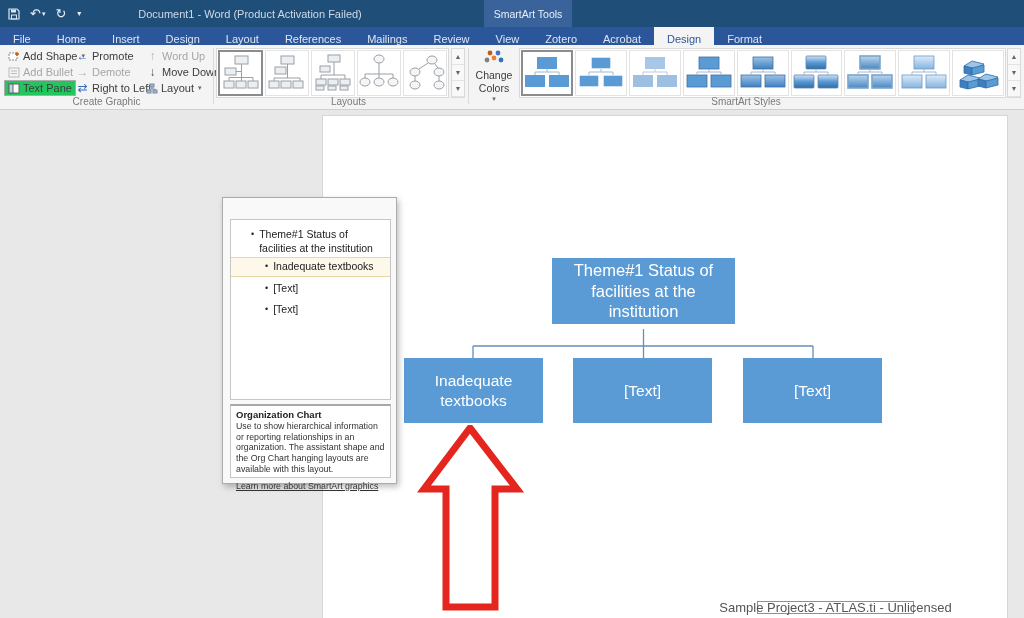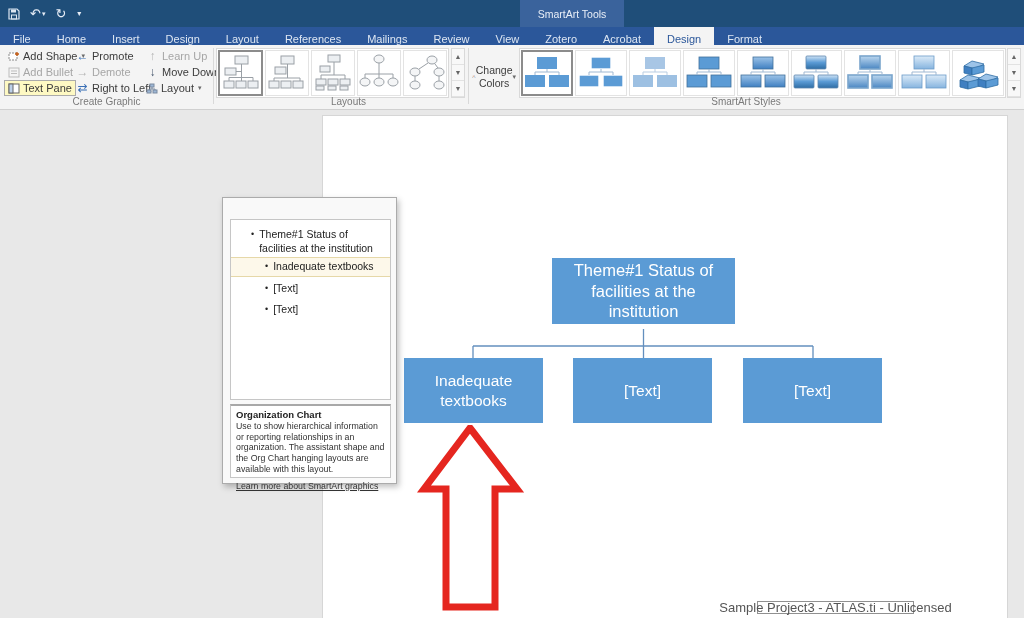--- a/index.html
+++ b/index.html
@@ -5,49 +5,49 @@
   * { margin:0; padding:0; box-sizing:border-box; }
   body { font-family:"Liberation Sans", sans-serif; background:#666; }
   .app { position:relative; width:1024px; height:618px; overflow:hidden; background:#e8e8e8; font-family:"Liberation Sans", sans-serif; }
 
   
   .titlebar { position:absolute; left:0; top:0; width:1024px; height:27px; background:#1f4e79; color:#dce6f2; }
   .qat { position:absolute; left:8px; top:0; height:27px; display:flex; align-items:center; gap:10px; }
   .qat .qbtn { color:#e8eef7; font-size:13px; line-height:1; display:flex; align-items:center; cursor:default; }
   .qat .mini-drop { font-size:7px; margin-left:1px; }
   .win-title { position:absolute; left:0; top:0; width:500px; height:27px; display:flex; align-items:center; justify-content:center; font-size:11px; color:#cfd9e8; }
-  .ctx-header { position:absolute; left:520px; top:0; width:104px; height:27px; background:#3a639c; display:flex; align-items:center; justify-content:center; font-size:10.5px; color:#e9eff8; }
+  .ctx-header { position:absolute; left:484px; top:0; width:88px; height:27px; background:#3a639c; display:flex; align-items:center; justify-content:center; font-size:10.5px; color:#e9eff8; }
 
   
   .tabrow { position:absolute; left:0; top:27px; width:1024px; height:18px; background:#2b579a; display:flex; align-items:stretch; font-size:11px; color:#dde6f3; }
   .tab { padding:12px 13px; display:flex; align-items:center; cursor:default; white-space:nowrap; }
   .tab.ctx-active { background:#f4f4f4; color:#2b579a; }
   .tellme { display:flex; align-items:center; gap:5px; padding:0 10px; color:#dbe5f4; white-space:nowrap; }
   .bulb-svg { width:10px; height:13px; }
 
   
   .ribbon { position:absolute; left:0; top:45px; width:1024px; height:65px; background:#f4f4f4; border-bottom:1px solid #d0d0d0; }
   .grp-label { position:absolute; bottom:2px; font-size:10px; color:#7a7a7a; text-align:center; width:100%; }
   .vsep { position:absolute; top:3px; height:56px; width:1px; background:#d9d9d9; }
 
   .small-btn { position:absolute; height:16px; display:flex; align-items:center; gap:3px; font-size:11px; color:#3c3c3c; padding:0 3px; border:1px solid transparent; white-space:nowrap; cursor:default; }
   .small-btn.disabled { color:#a6a6a6; }
   .small-btn .bicon { font-size:12px; width:13px; text-align:center; color:#3a6fb5; }
   .small-btn.disabled .bicon { color:#b5b5b5; }
   .small-btn .drop { font-size:7px; color:#6a6a6a; margin-left:1px; }
-  .small-btn.pressed { background:#fef9c3; border:1px solid #ababab; }
+  .small-btn.pressed { background:#22c55e; border:1px solid #ababab; }
 
   .gallery-frame { position:absolute; top:3px; height:50px; background:#fff; border:1px solid #d9d9d9; display:flex; align-items:center; }
   .thumb { width:45px; height:46px; margin:1px; background:#fff; border:1px solid #e3e3e3; display:flex; align-items:center; justify-content:center; }
   .thumb.selected { border:2px solid #8c8c8c; }
   .sthumb { width:52px; height:46px; margin:1px; background:#fff; border:1px solid #e3e3e3; display:flex; align-items:center; justify-content:center; }
   .sthumb.selected { border:2px solid #8c8c8c; }
   .gal-scroll { position:absolute; top:3px; width:14px; height:50px; border:1px solid #d9d9d9; background:#f8f8f8; display:flex; flex-direction:column; }
   .gal-scroll div { flex:1; display:flex; align-items:center; justify-content:center; font-size:7px; color:#666; border-bottom:1px solid #e2e2e2; }
-  .changecolors { position:absolute; left:472px; top:4px; width:44px; height:56px; display:flex; flex-direction:row; align-items:center; font-size:10.5px; color:#3c3c3c; text-align:center; line-height:1.25; cursor:default; }
+  .changecolors { position:absolute; left:472px; top:4px; width:44px; height:56px; display:flex; flex-direction:column; align-items:center; font-size:10.5px; color:#3c3c3c; text-align:center; line-height:1.25; cursor:default; }
   .changecolors .drop { font-size:7px; color:#6a6a6a; }
 
   
   .workspace { position:absolute; left:0; top:110px; width:1024px; height:508px; background:#e8e8e8; }
   .page { position:absolute; left:322px; top:5px; width:686px; height:503px; background:#fff; border:1px solid #d6d6d6; border-bottom:none; }
 
   
   .chart-svg { position:absolute; left:322px; top:5px; width:686px; height:503px; }
   .node { position:absolute; color:#fff; display:flex; align-items:center; justify-content:center; text-align:center; line-height:1.25; }
   .node-root { left:552px; top:148px; width:183px; height:66px; font-size:16.5px; padding:2px 8px; }
@@ -93,20 +93,21 @@
           <span>↶</span>
           <span class="mini-drop">▾</span>
         </span>
       <span class="qbtn">
           <span>↻</span>
         </span>
       <span class="qbtn mini-drop" style="font-size:8px;">
           <span>▾</span>
         </span>
     </div>
+    <div class="win-title">Document1 - Word (Product Activation Failed)</div>
     <div class="ctx-header">SmartArt Tools</div>
   </div>
 
   <div class="tabrow">
     <div class="tab">File</div>
     <div class="tab">Home</div>
     <div class="tab">Insert</div>
     <div class="tab">Design</div>
     <div class="tab">Layout</div>
     <div class="tab">References</div>
@@ -153,21 +154,21 @@
         <span class="bicon">→</span>
         <span>Demote</span>
       </div>
       <div class="small-btn" style="left:72px; top:35px;">
         <span class="bicon">⇄</span>
         <span>Right to Left</span>
       </div>
 
       <div class="small-btn disabled" style="left:142px; top:3px;">
         <span class="bicon">↑</span>
-        <span>Learn Up</span>
+        <span>Word Up</span>
       </div>
       <div class="small-btn" style="left:142px; top:19px;">
         <span class="bicon" style="color:#44546a;">↓</span>
         <span>Move Down</span>
       </div>
       <div class="small-btn" style="left:142px; top:35px;">
         <svg width="12" height="11" viewBox="0 0 12 11">
             <rect x="4" y="1" width="4" height="3" fill="#9db7d6" stroke="#7a8aa0"></rect>
             <rect x="1" y="7" width="4" height="3" fill="#9db7d6" stroke="#7a8aa0"></rect>
             <rect x="7" y="7" width="4" height="3" fill="#9db7d6" stroke="#7a8aa0"></rect>

